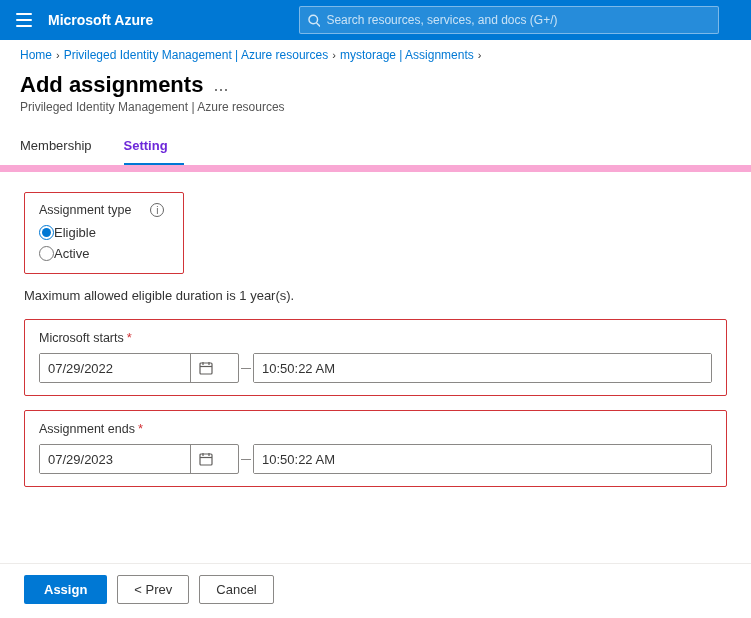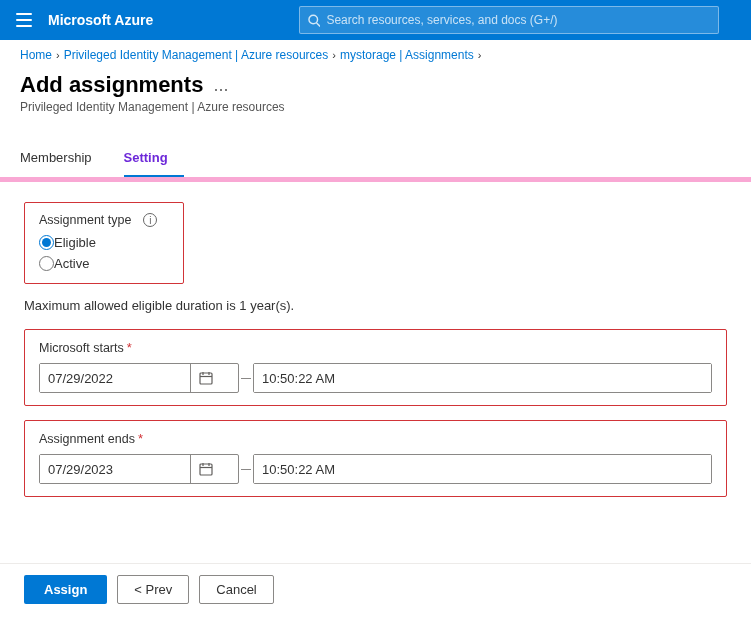--- a/index.html
+++ b/index.html
@@ -96,23 +96,23 @@
     }
     .page-subtitle {
       font-size: 12px;
       color: #555;
       margin-top: 2px;
     }
 
     
     .tabs {
       display: flex;
-      border-bottom: 5px solid #f9a8d4;
+      border-bottom: 7px solid #f9a8d4;
       padding: 0 20px;
-      margin-top: 20px;
+      margin-top: 8px;
     }
     .tab {
       padding: 8px 16px 10px 0;
       margin-right: 16px;
       font-size: 13px;
       color: #333;
       cursor: pointer;
       border-bottom: 2px solid transparent;
       position: relative;
     }
@@ -136,21 +136,21 @@
       display: inline-block;
       min-width: 160px;
       margin-bottom: 14px;
     }
     .assignment-type-label {
       font-size: 12.5px;
       color: #333;
       margin-bottom: 8px;
       display: flex;
       align-items: center;
-      gap: 12px;
+      gap: 19px;
     }
     .info-icon {
       width: 14px;
       height: 14px;
       border: 1px solid #666;
       border-radius: 50%;
       display: inline-flex;
       align-items: center;
       justify-content: center;
       font-size: 10px;

